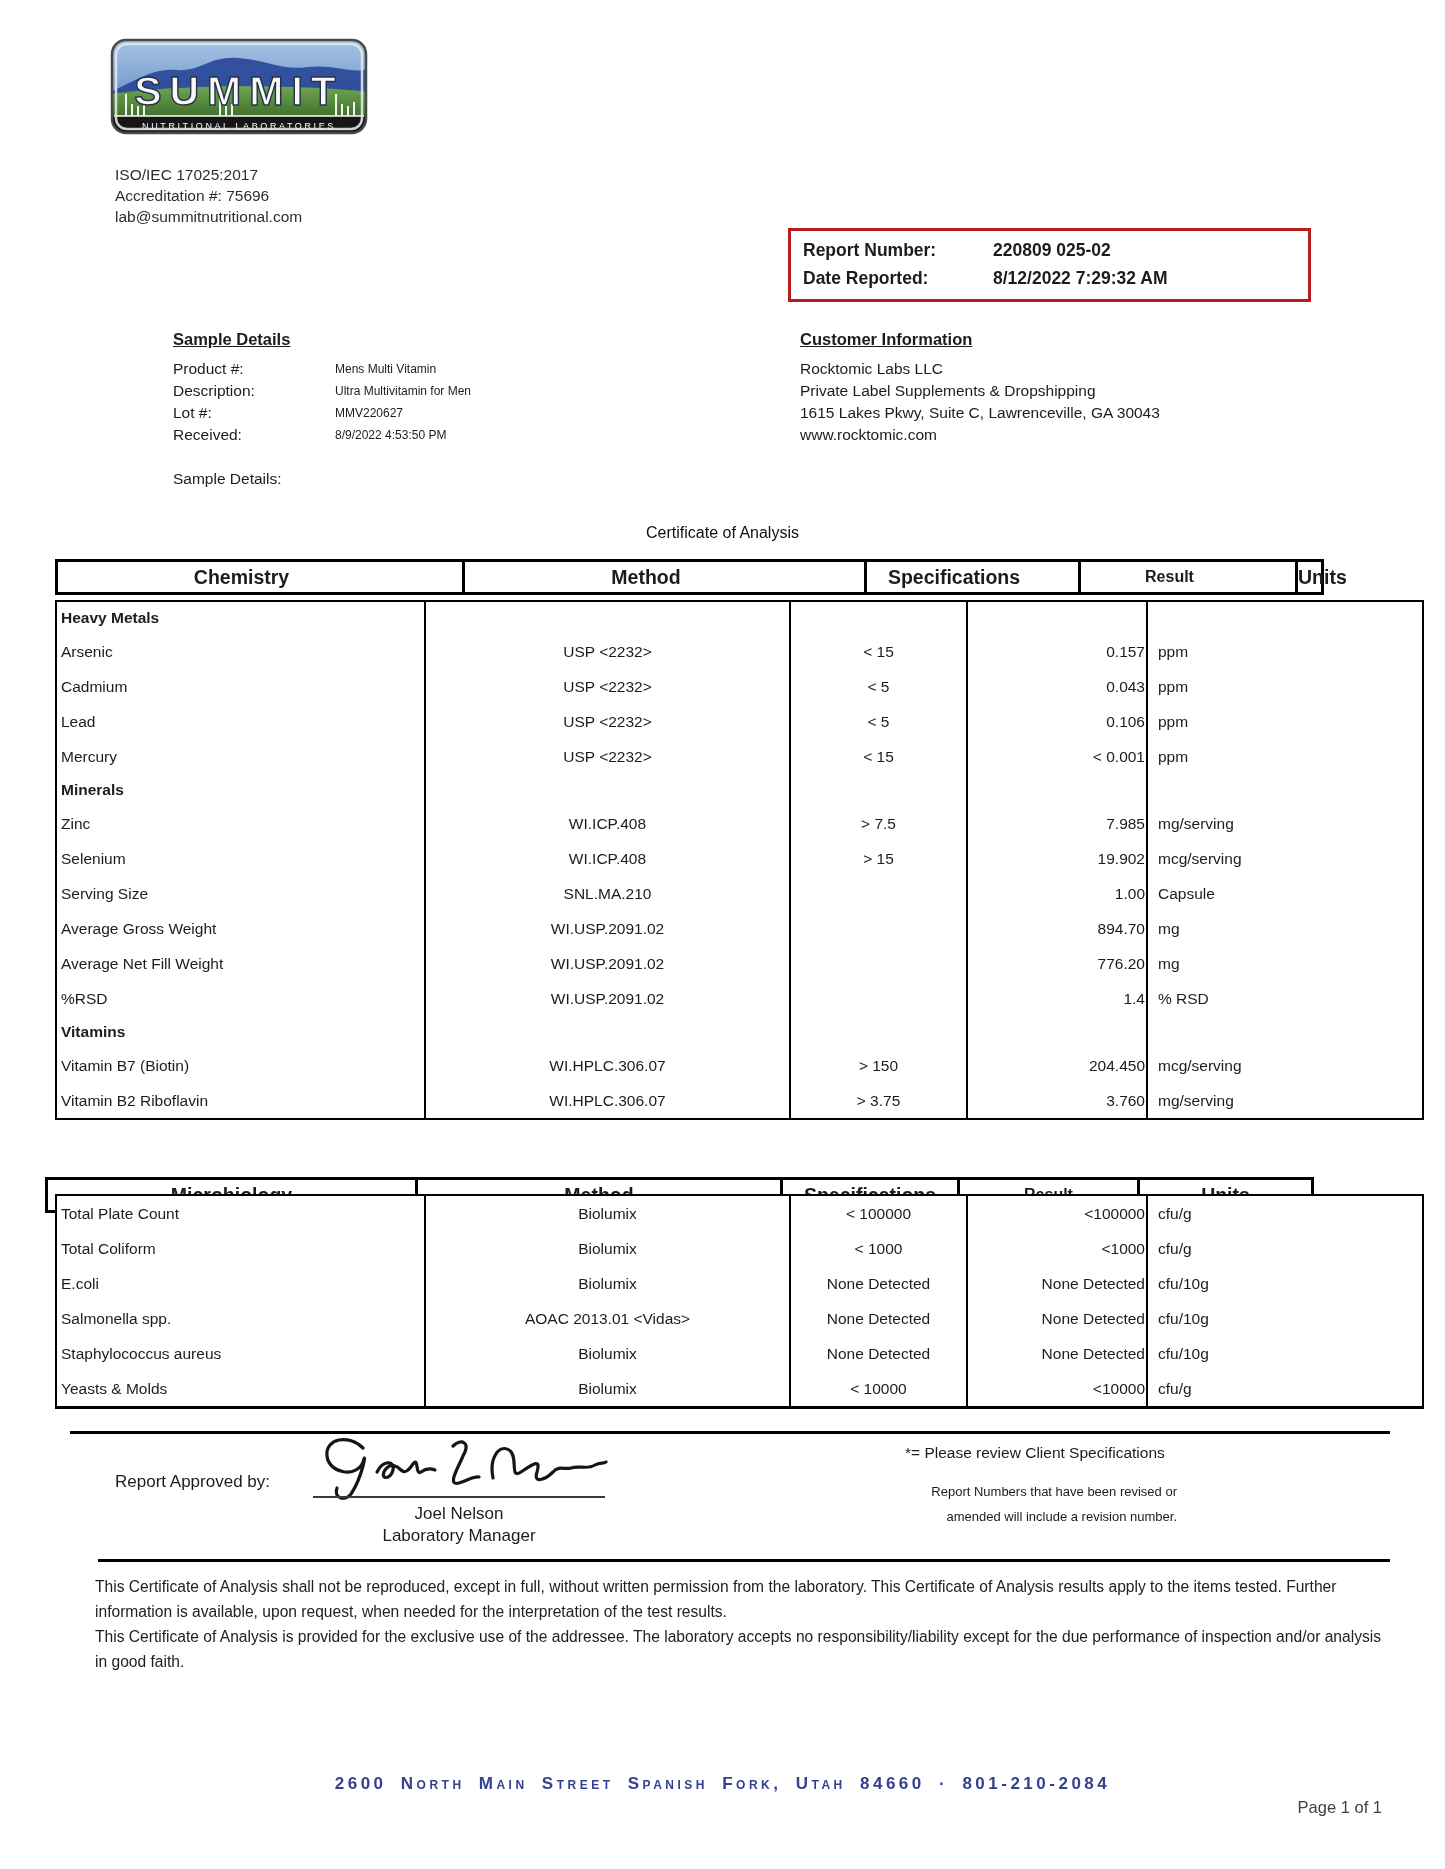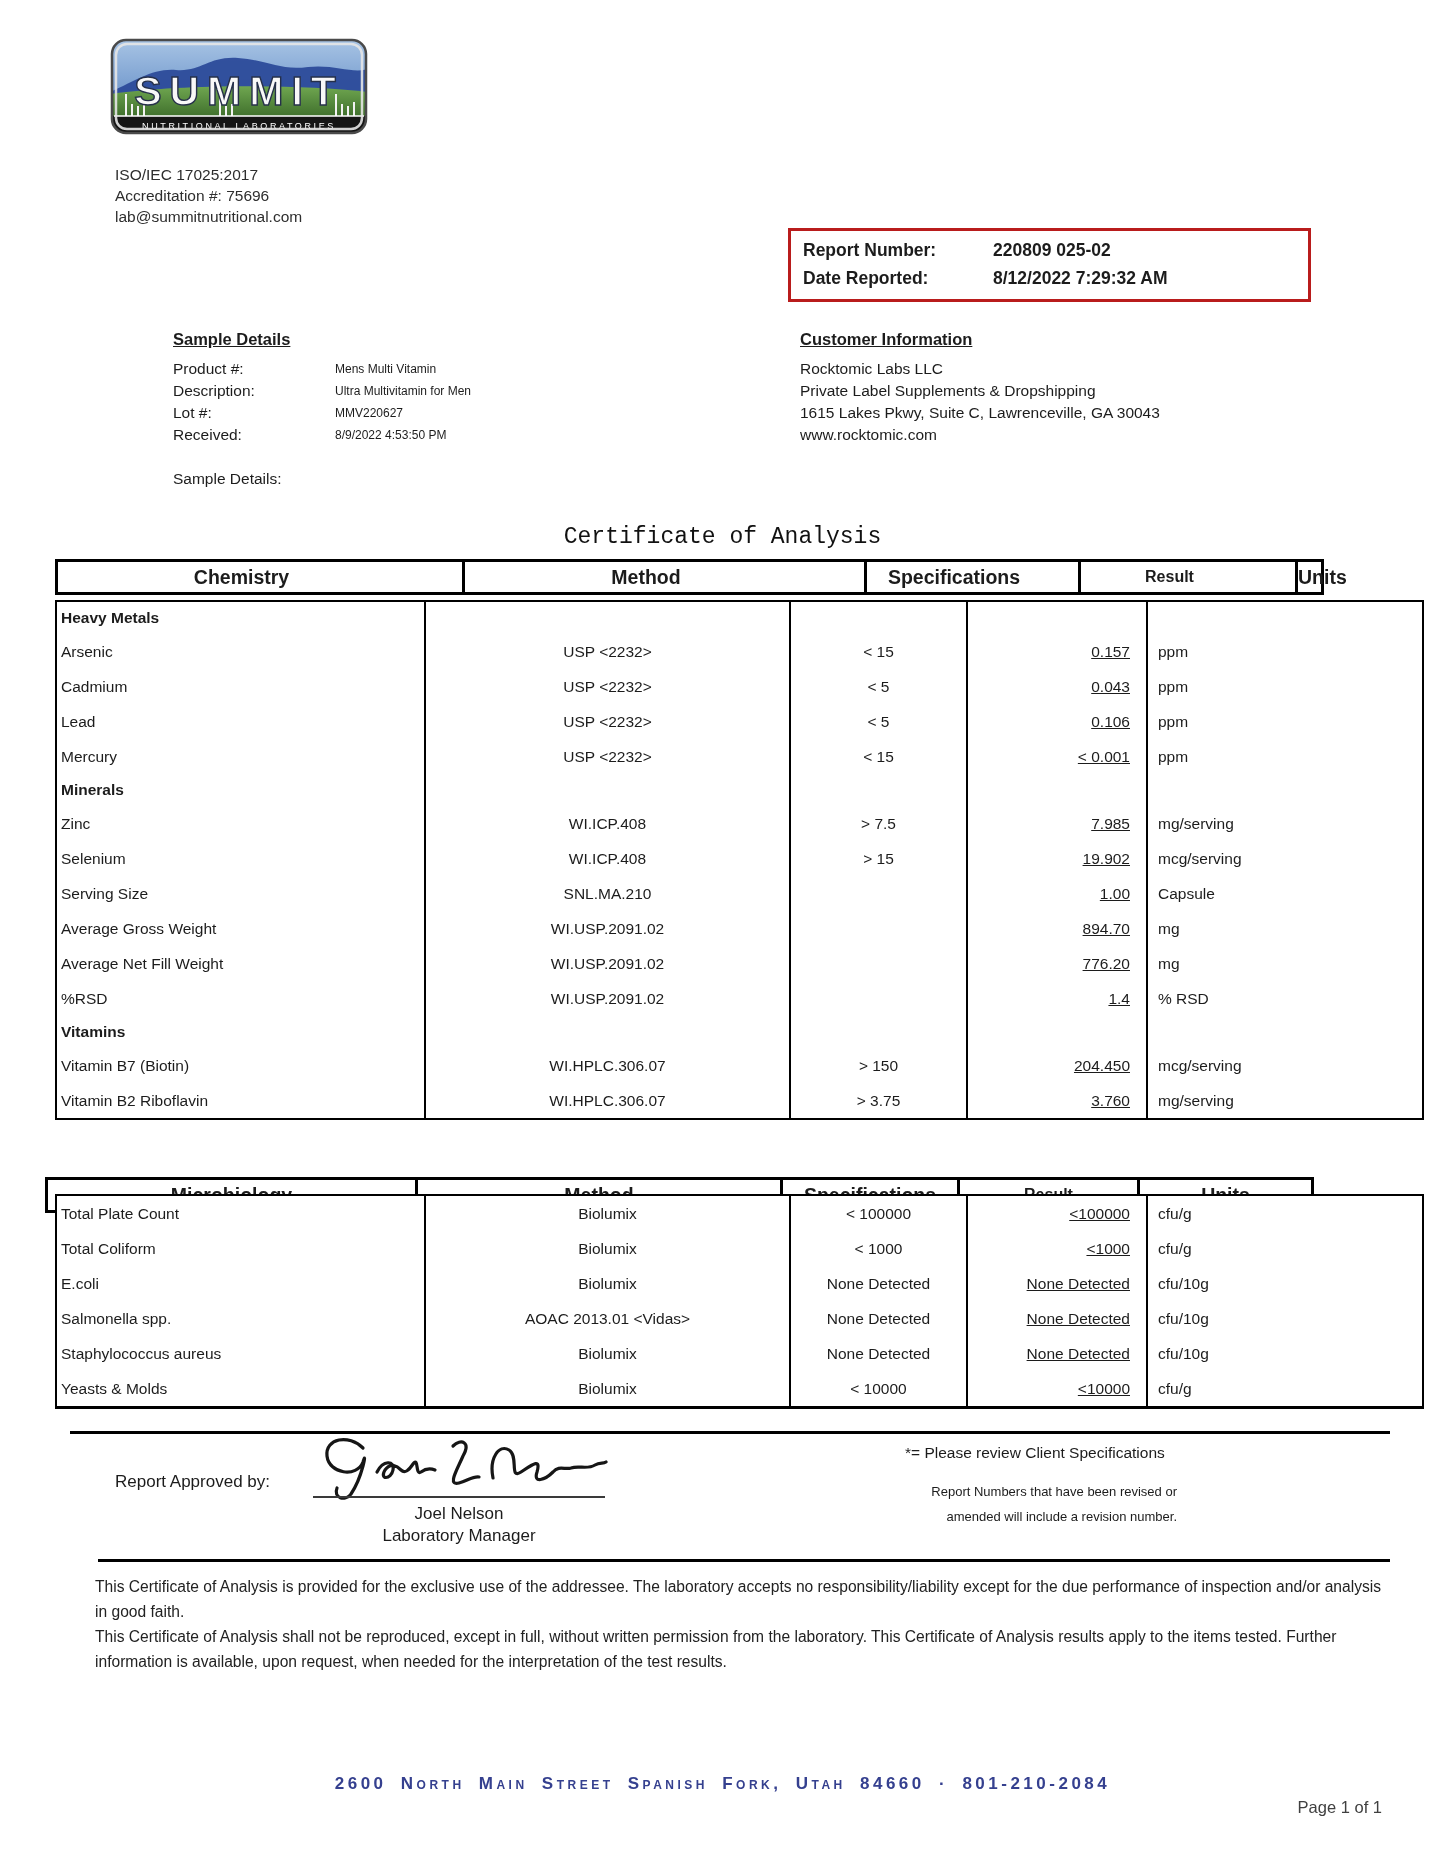--- a/index.html
+++ b/index.html
@@ -24,21 +24,21 @@
   .info-heading { font-weight:bold; font-size:16.5px; text-decoration:underline; margin:0 0 9px 0; }
   .info-line { font-size:15.5px; line-height:22px; }
   .sample-block { left:173px; top:330px; }
   .sample-row { display:flex; }
   .sample-row .slabel { width:162px; font-size:15.5px; line-height:22px; }
   .sample-row .svalue { font-size:12px; line-height:22px; }
   .sample-extra { left:173px; top:470px; font-size:15.5px; }
   .customer-block { left:800px; top:330px; }
 
   
-  .coa-title { left:0; top:524px; width:100%; text-align:center; font-size:23px; color:#111;font-family:Liberation Mono, monospace; }
+  .coa-title { left:0; top:524px; width:100%; text-align:center; font-size:16px; color:#111; }
 
   
   .thead {
     box-sizing:border-box; width:1269px; border:3px solid #000;
     display:grid; grid-template-columns:367px 365px 177px 180px 1fr; height:36px;
   }
   .th {
     display:flex; align-items:center; justify-content:center;
     font-weight:bold; font-size:19.5px; border-left:3px solid #000;
   }
@@ -46,21 +46,21 @@
   .th.small { font-size:16px; }
   .tbody {
     box-sizing:border-box; width:1369px; border:2px solid #000; background:#fff;
   }
   .tbody.thick-bottom { border-bottom-width:3px; }
   .t-row { display:grid; grid-template-columns:367px 365px 177px 180px 1fr; height:35px; }
   .t-row.section { height:32px; }
   .cell { display:flex; align-items:center; font-size:15.5px; color:#1c1c1c; border-left:2px solid #000; overflow:hidden; }
   .cell.c-name { border-left:none; padding-left:4px; justify-content:flex-start; }
   .cell.c-method, .cell.c-spec { justify-content:center; }
-  .cell.c-result { justify-content:flex-end; padding-right:16px;text-decoration:underline; }
+  .cell.c-result { justify-content:flex-end; padding-right:1px; }
   .cell.c-units { justify-content:flex-start; padding-left:10px; }
   .t-row.section .c-name { font-weight:bold; }
   .chem-header { left:55px; top:559px;gap:37px; }
   .chem-body   { left:55px; top:600px; }
   .micro-header{ left:45px; top:1153px;margin-top:24px; }
   .micro-body  { left:55px; top:1194px; }
 
   
   .rule-top { left:70px; top:1431px; width:1320px; height:3px; background:#000; }
   .rule-bottom { left:98px; top:1559px; width:1292px; height:3px; background:#000; }
@@ -362,20 +362,20 @@
   <div class="abs sig-line"></div>
   <div class="abs sig-name">Joel Nelson</div>
   <div class="abs sig-title">Laboratory Manager</div>
 
   <div class="abs note-spec">*= Please review Client Specifications</div>
   <div class="abs note-revision">Report Numbers that have been revised or amended will include a revision number.</div>
 
   <div class="abs rule-bottom"></div>
 
   <div class="abs disclaimer">
+    <p>This Certificate of Analysis shall not be reproduced, except in full, without written permission from the laboratory. This Certificate of Analysis results apply to the items tested. Further information is available, upon request, when needed for the interpretation of the test results.</p>
     <p>This Certificate of Analysis is provided for the exclusive use of the addressee. The laboratory accepts no responsibility/liability except for the due performance of inspection and/or analysis in good faith.</p>
-    <p>This Certificate of Analysis shall not be reproduced, except in full, without written permission from the laboratory. This Certificate of Analysis results apply to the items tested. Further information is available, upon request, when needed for the interpretation of the test results.</p>
   </div>
 
   <div class="abs footer-address">2600 North Main Street Spanish Fork, Utah 84660 · 801-210-2084</div>
   <div class="abs page-number">Page 1 of 1</div>
 
 </div>
 
 </body></html>

